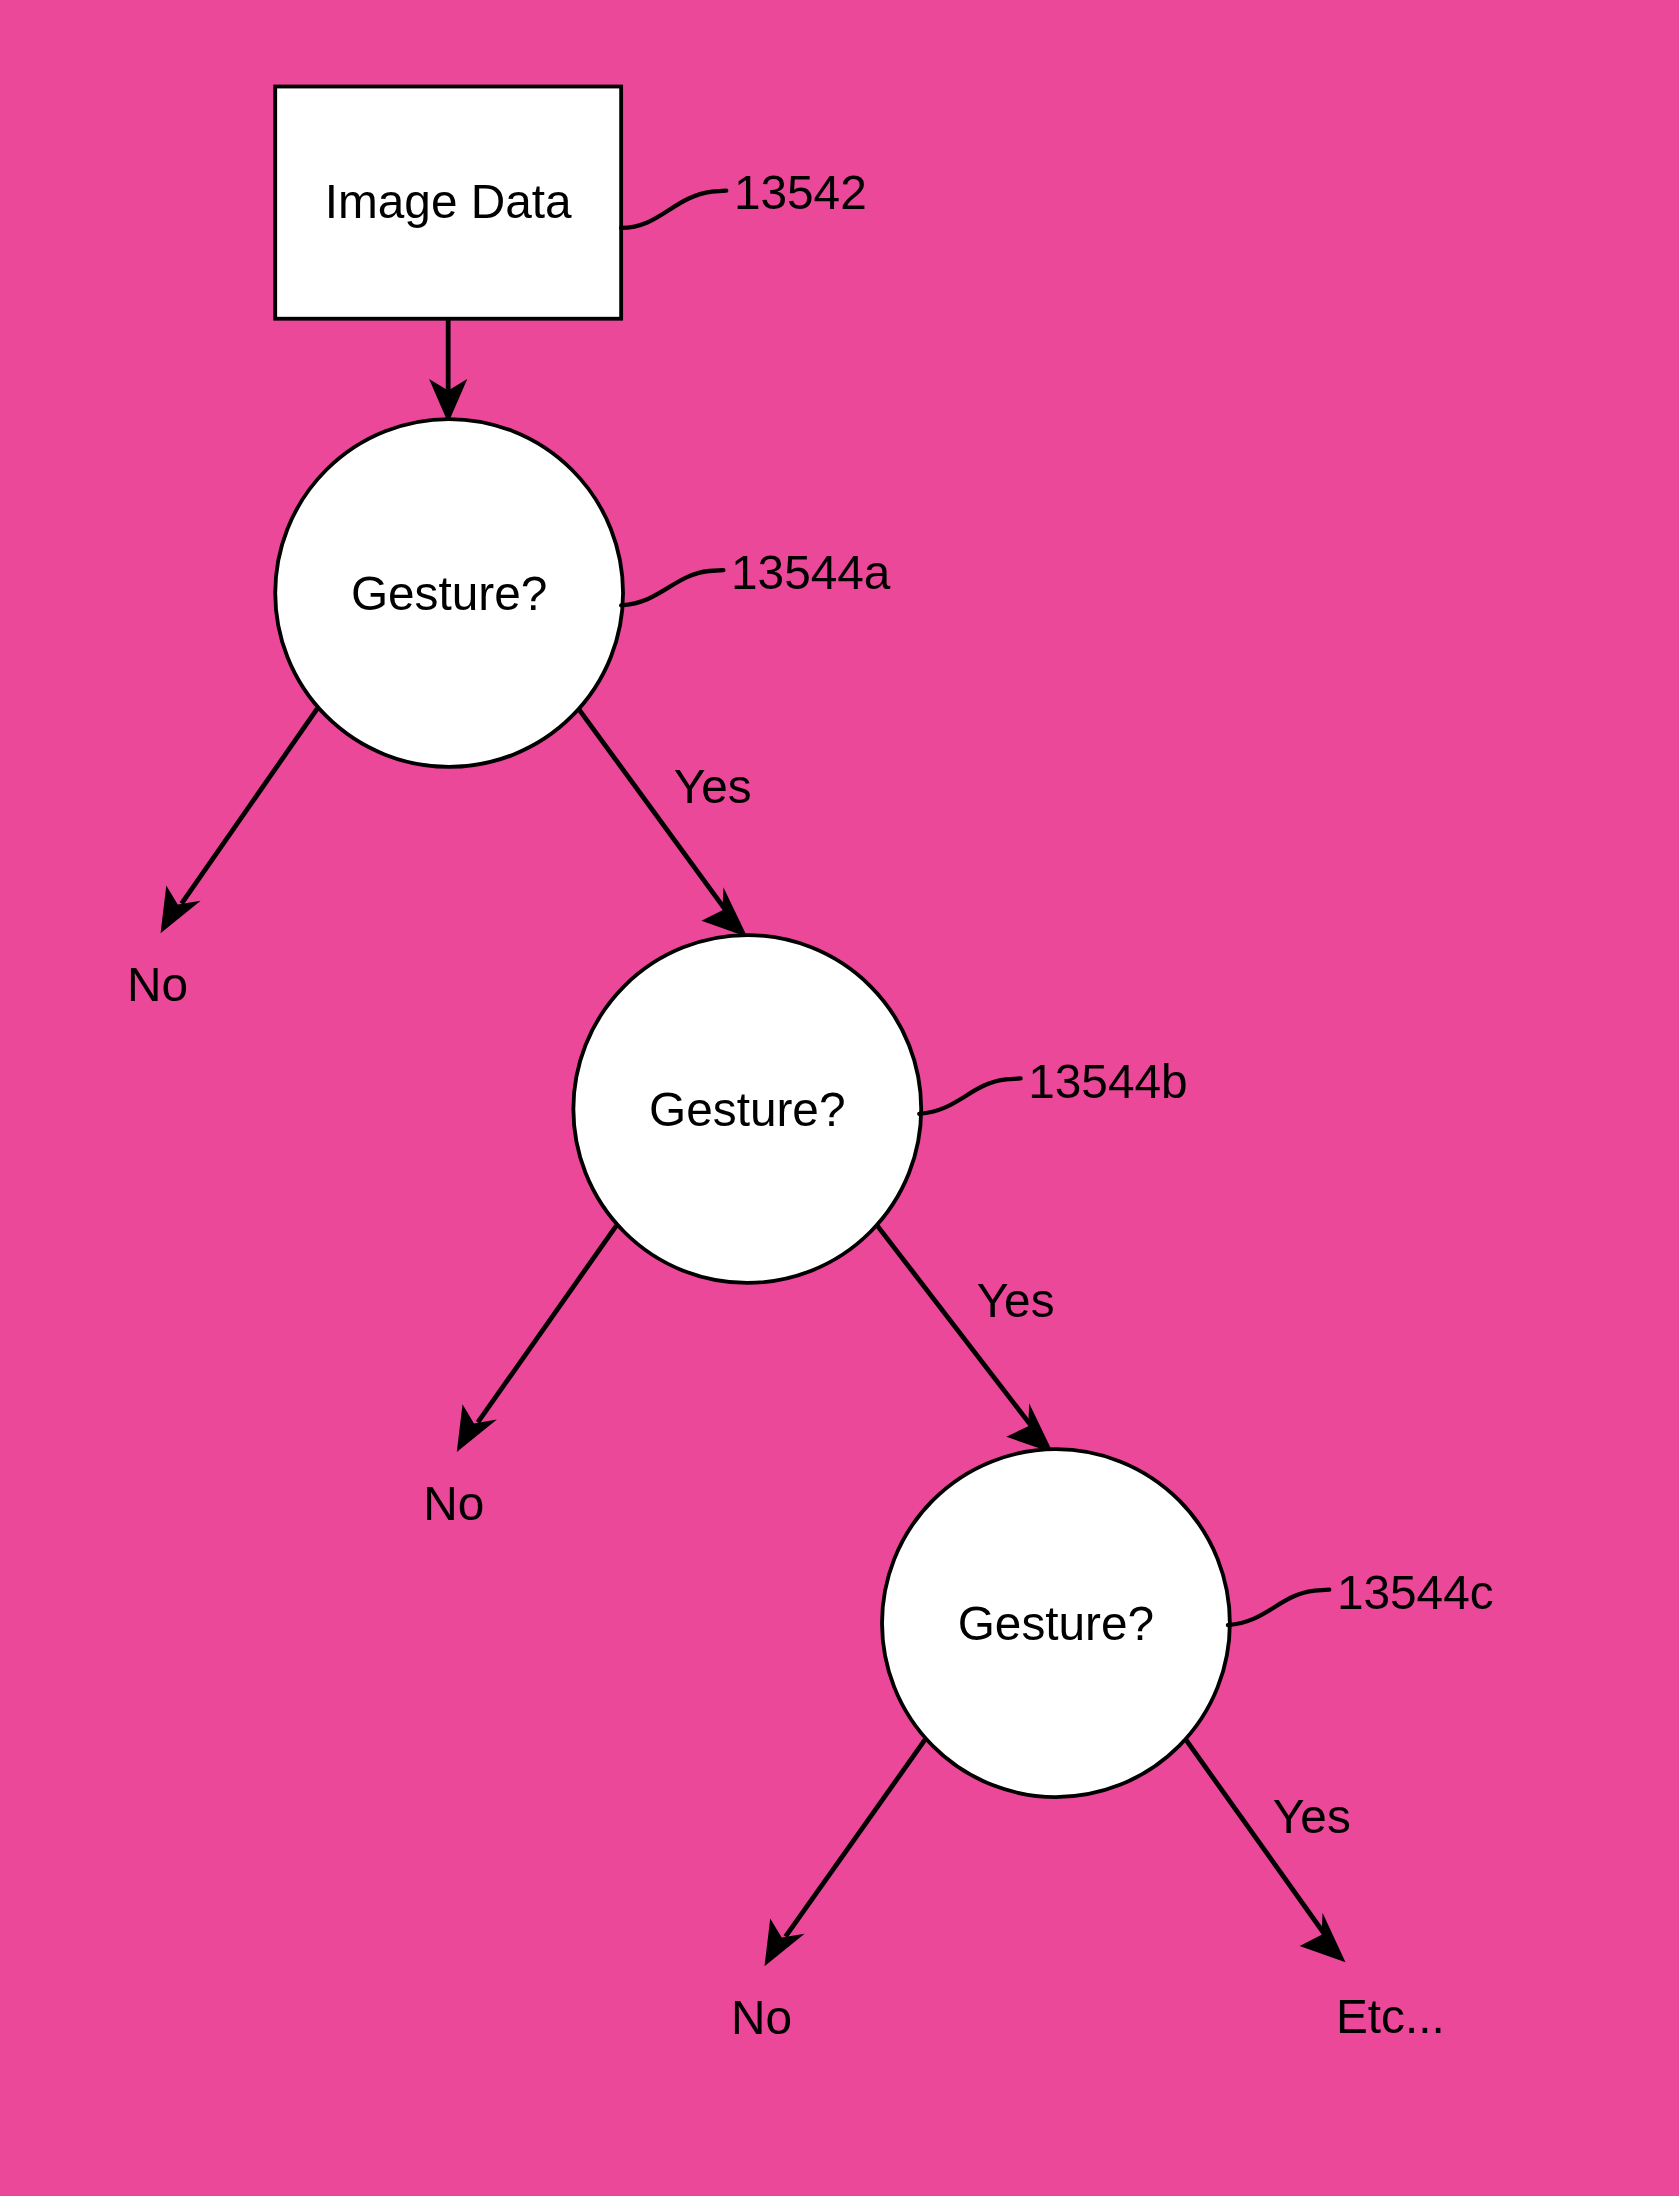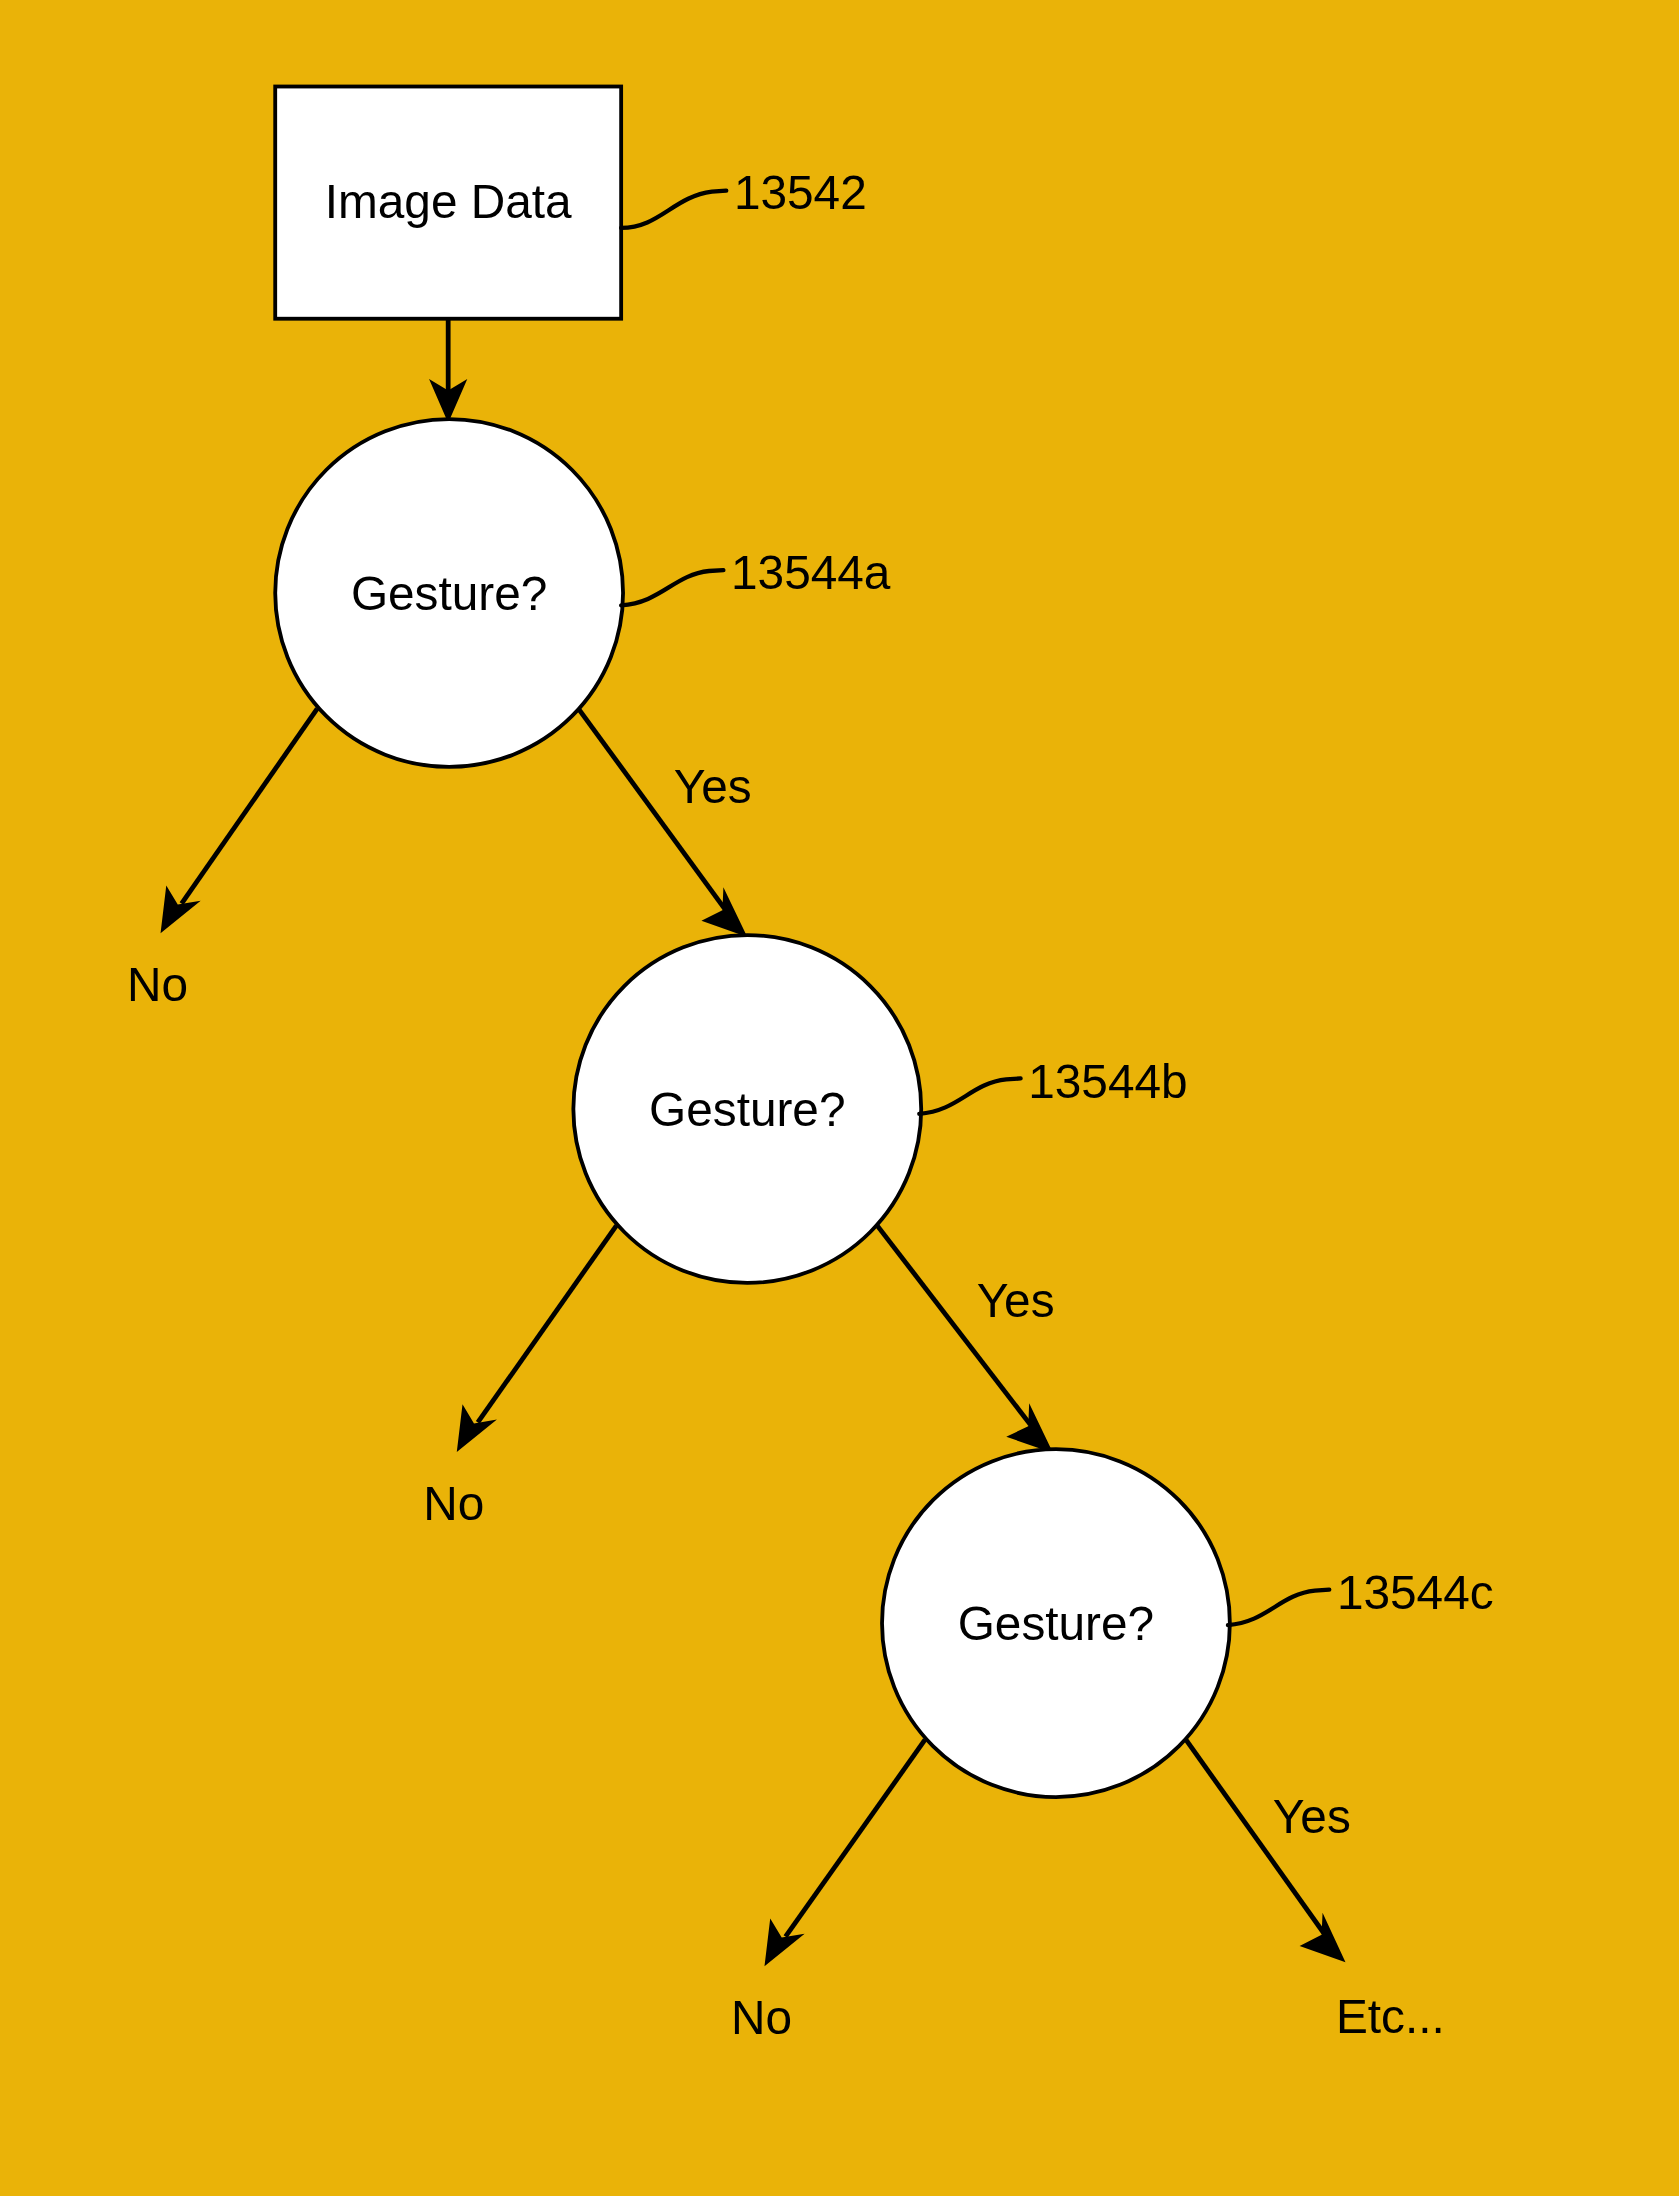--- a/index.html
+++ b/index.html
@@ -12,21 +12,21 @@
     width: 1679px;
     height: 2197px;
     overflow: hidden;
     font-family: "Liberation Sans", sans-serif;
     color: #000000;
   }
   #figure-root {
     position: relative;
     width: 1679px;
     height: 2197px;
-    background: #eab308;
+    background: #ec4899;
   }
   #figure-svg {
     position: absolute;
     top: 0;
     left: 0;
     width: 1679px;
     height: 2197px;
     display: block;
   }
   .node-shape {

